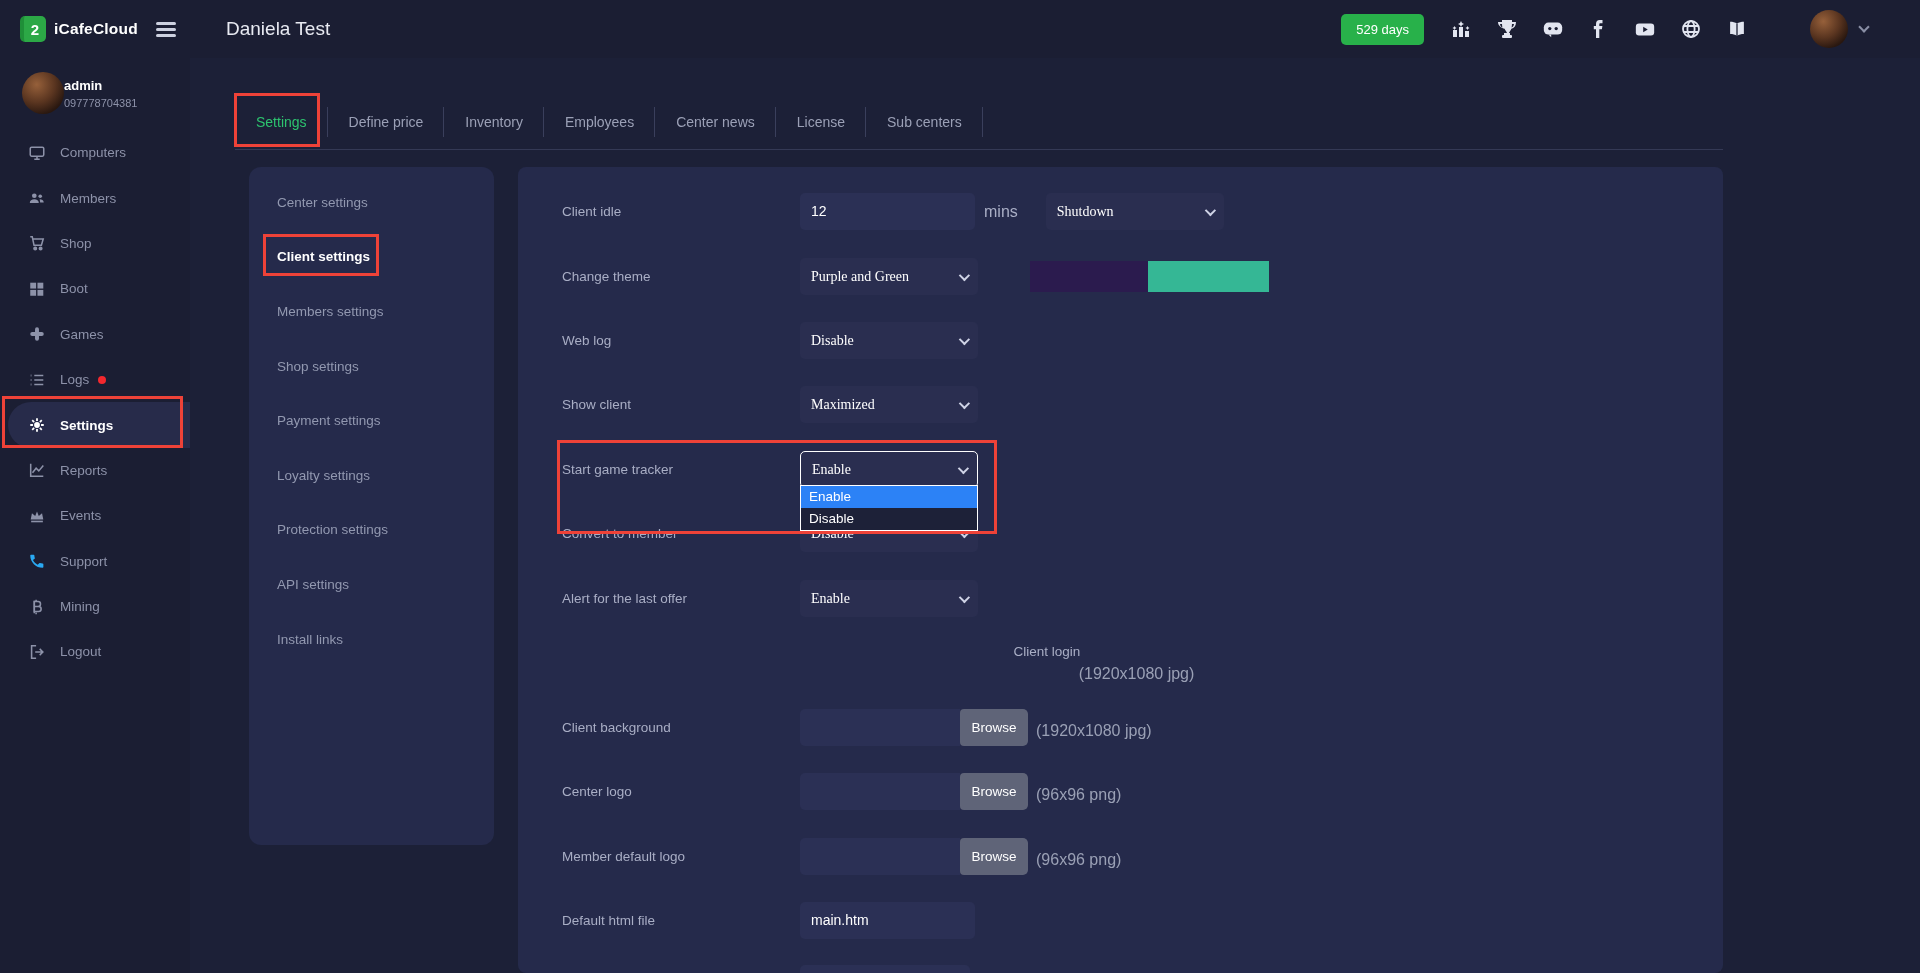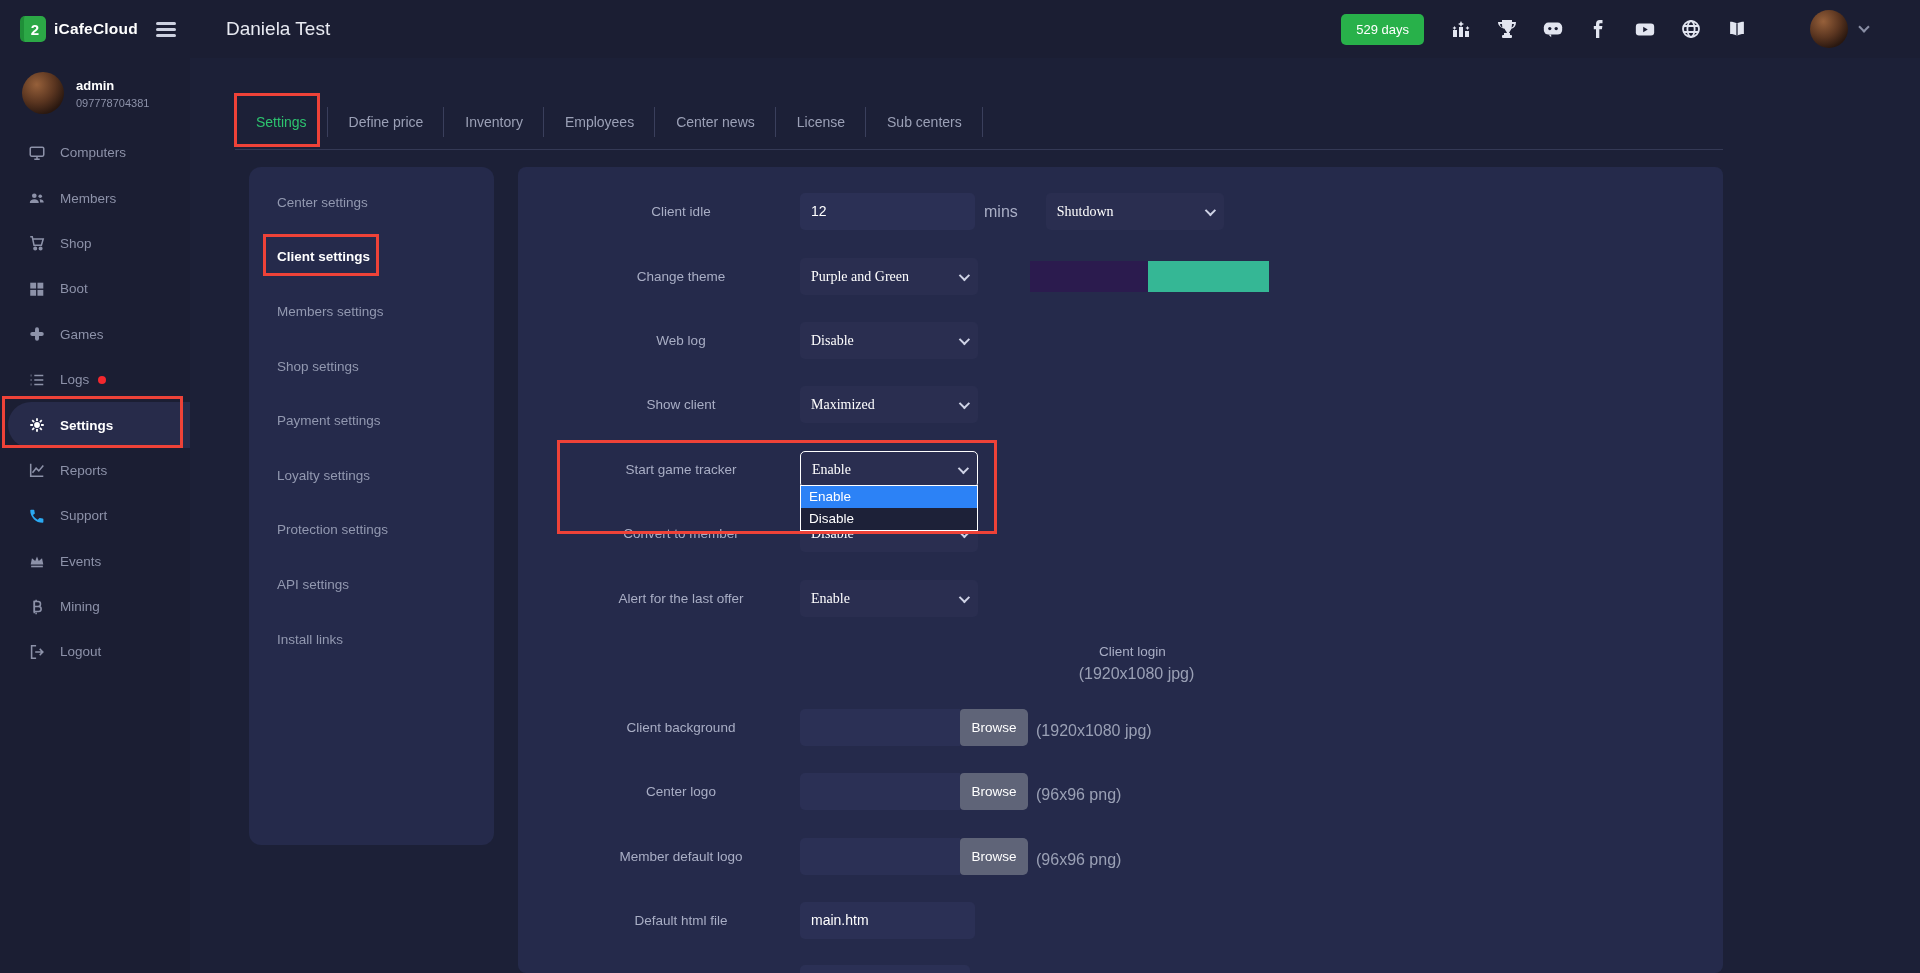--- a/index.html
+++ b/index.html
@@ -28,21 +28,21 @@
   .avatar-sm { width:38px; height:38px; border-radius:50%; margin-left:62px;
     background:radial-gradient(circle at 35% 30%, #96603a, #5a3520 45%, #2a1810 75%, #140b06); }
   .chev-small { width:8px; height:8px; border-right:2px solid #8a8fa5; border-bottom:2px solid #8a8fa5;
     transform:rotate(45deg); margin-left:12px; margin-top:-4px; }
 
   
   .sidenav { position:absolute; top:58px; left:0; width:190px; height:915px; background:#1b1e33; z-index:3; }
   .user-block { position:absolute; top:14px; left:22px; display:flex; align-items:center; }
   .avatar-lg { width:42px; height:42px; border-radius:50%;
     background:radial-gradient(circle at 35% 30%, #96603a, #5a3520 45%, #2a1810 75%, #140b06); }
-  .user-meta { margin-left:12px; }
+  .user-meta { }
   .user-name { font-weight:bold; font-size:13px; color:#fff; }
   .user-phone { font-size:11px; color:#8d92a9; margin-top:4px; }
   .nav-list { position:absolute; top:72px; left:0; right:0; }
   .nav-item { height:45.4px; display:flex; align-items:center; padding-left:28px; color:#8d92a9; cursor:pointer; }
   .nav-item .nicon { width:18px; height:18px; margin-right:14px; display:flex; align-items:center; justify-content:center; }
   .nav-item.active { background:#272b4a; margin-left:8px; padding-left:20px; border-radius:24px 0 0 24px; color:#ffffff; font-weight:bold; }
   .dot-badge { width:8px; height:8px; border-radius:50%; background:#f3282e; margin-left:9px; }
 
   
   .tabbar { position:absolute; left:235px; top:94px; width:1488px; height:56px;
@@ -55,21 +55,21 @@
   .submenu-panel { position:absolute; left:249px; top:167px; width:245px; height:678px;
     background:#252a4b; border-radius:12px; z-index:1; }
   .submenu-item { height:54.6px; display:flex; align-items:center; padding-left:28px;
     color:#9298b0; cursor:pointer; margin-top:0; }
   .submenu-panel { padding-top:8px; }
   .submenu-item.active { color:#ffffff; font-weight:bold; }
 
   .form-panel { position:absolute; left:518px; top:167px; width:1205px; height:806px;
     background:#252a4b; border-radius:8px; z-index:1; }
   .frow { position:absolute; left:44px; right:20px; height:37px; display:flex; align-items:center; }
-  .flabel { width:238px; color:#a9aec5; font-size:13.5px; flex:0 0 auto;text-align:center; }
+  .flabel { width:238px; color:#a9aec5; font-size:13.5px; flex:0 0 auto; }
   .ctl-input { width:175px; height:37px; background:#2b3055; border-radius:5px; color:#fff;
     font-size:14px; line-height:37px; padding-left:11px; }
   .unit { color:#a9aec5; margin-left:9px; font-size:16px; }
   .ctl-select { width:178px; height:37px; background:#2a2e50; border-radius:5px; color:#fff;
     font-size:14px; line-height:37px; padding:0 11px; display:flex; align-items:center; cursor:pointer; }
   .ctl-select .sel-text { flex:1 1 auto;font-family:Liberation Serif, serif; }
   .chev { width:8px; height:8px; border-right:2px solid #cfd3e6; border-bottom:2px solid #cfd3e6;
     transform:rotate(45deg) translateY(-2px); flex:0 0 auto; }
   .sel2 { margin-left:28px; }
   .focused { border:1px solid #ffffff; }
@@ -264,36 +264,36 @@
         <span class="nicon">
           <svg width="18" height="18" viewBox="0 0 20 20" fill="none" stroke="currentColor" stroke-width="1.7">
             <path d="M3 3v14h14"></path>
               <path d="M5 13l4-5 3 3 5-6"></path>
           </svg>
           </span>
         <span>Reports</span>
       </div>
 
       <div class="nav-item">
+        <span class="nicon">
+          <svg width="18" height="18" viewBox="0 0 20 20" fill="currentColor">
+            <path d="M3 14h14l-1.4-7-3.6 3L10 5 8 10 4.4 7z"></path>
+              <rect x="3.5" y="15.2" width="13" height="1.8"></rect>
+          </svg>
+          </span>
+        <span>Events</span>
+      </div>
+
+      <div class="nav-item">
         <span class="nicon" style="color:#2aa9f2">
           <svg width="18" height="18" viewBox="0 0 24 24" fill="currentColor">
             <path d="M6.6 10.8c1.4 2.7 3.6 4.9 6.3 6.3l2.1-2.1c.3-.3.7-.4 1-.2 1.1.4 2.3.6 3.5.6.6 0 1 .4 1 1V20c0 .6-.4 1-1 1C10.6 21 3 13.4 3 4.5c0-.6.4-1 1-1h3.5c.6 0 1 .4 1 1 0 1.2.2 2.4.6 3.5.1.3 0 .7-.2 1z"></path>
           </svg>
           </span>
         <span>Support</span>
-      </div>
-
-      <div class="nav-item">
-        <span class="nicon">
-          <svg width="18" height="18" viewBox="0 0 20 20" fill="currentColor">
-            <path d="M3 14h14l-1.4-7-3.6 3L10 5 8 10 4.4 7z"></path>
-              <rect x="3.5" y="15.2" width="13" height="1.8"></rect>
-          </svg>
-          </span>
-        <span>Events</span>
       </div>
 
       <div class="nav-item">
         <span class="nicon">
           <svg width="18" height="18" viewBox="0 0 20 20" fill="none" stroke="currentColor" stroke-width="1.7">
             <path d="M7 4h4.2a2.7 2.7 0 010 5.4H7zM7 9.4h4.8a2.8 2.8 0 010 5.6H7z"></path>
             <path d="M7 3v14M9 2v2M9 16v2"></path>
           </svg>
           </span>
         <span>Mining</span>

